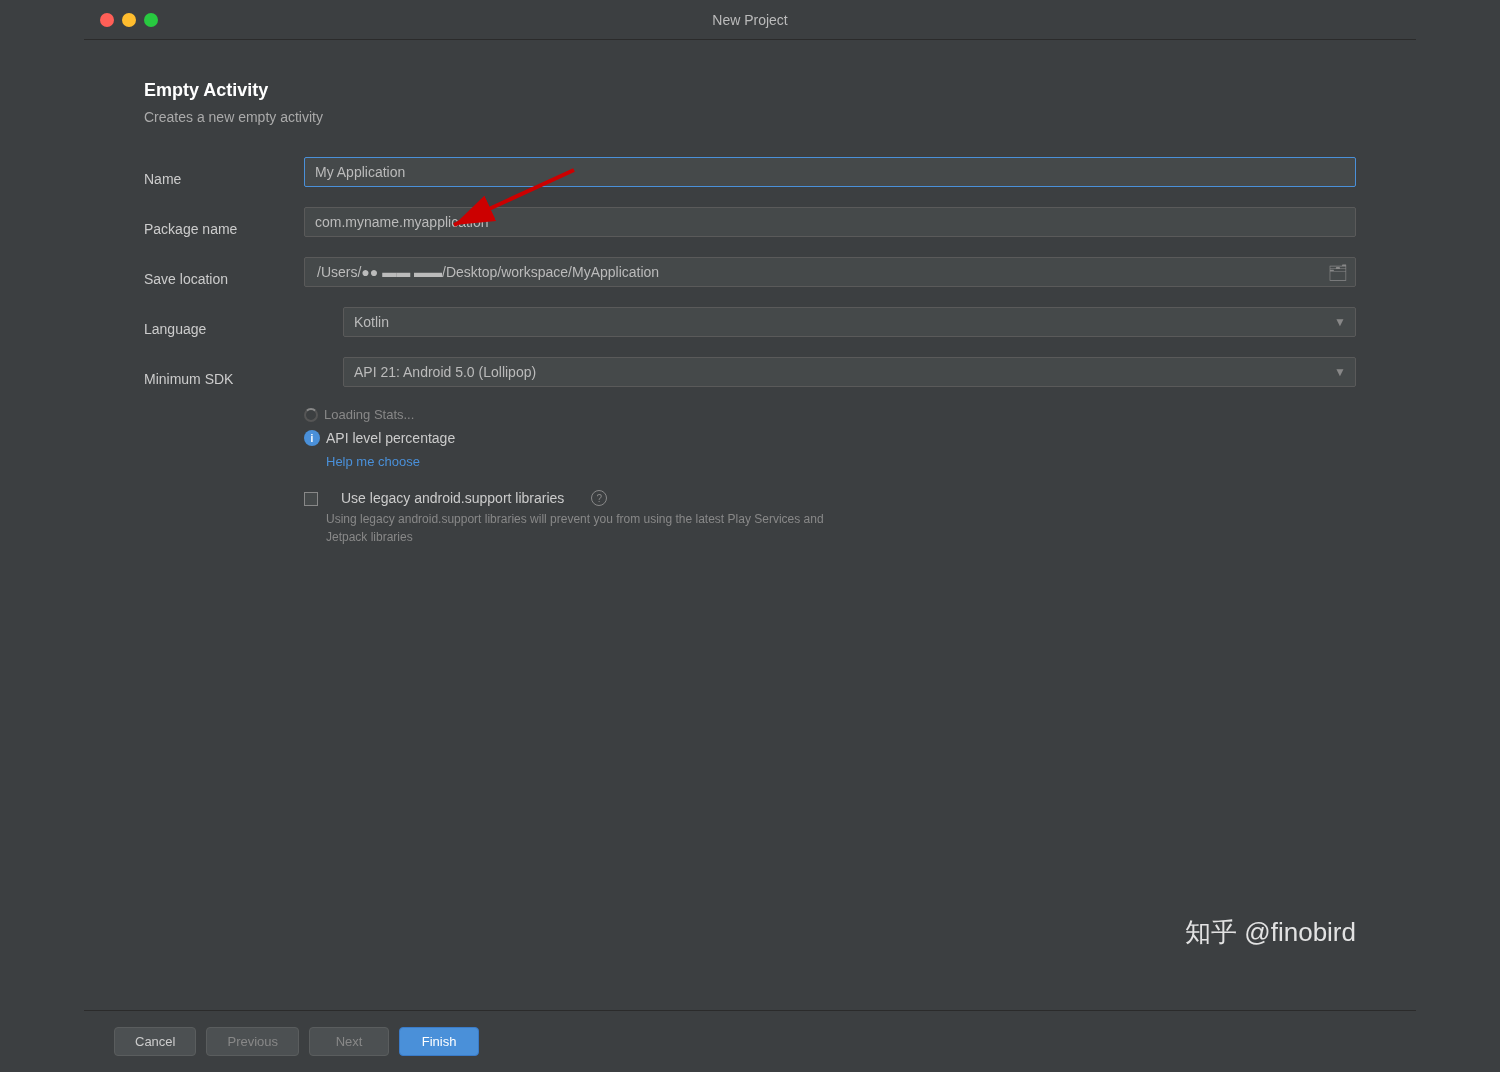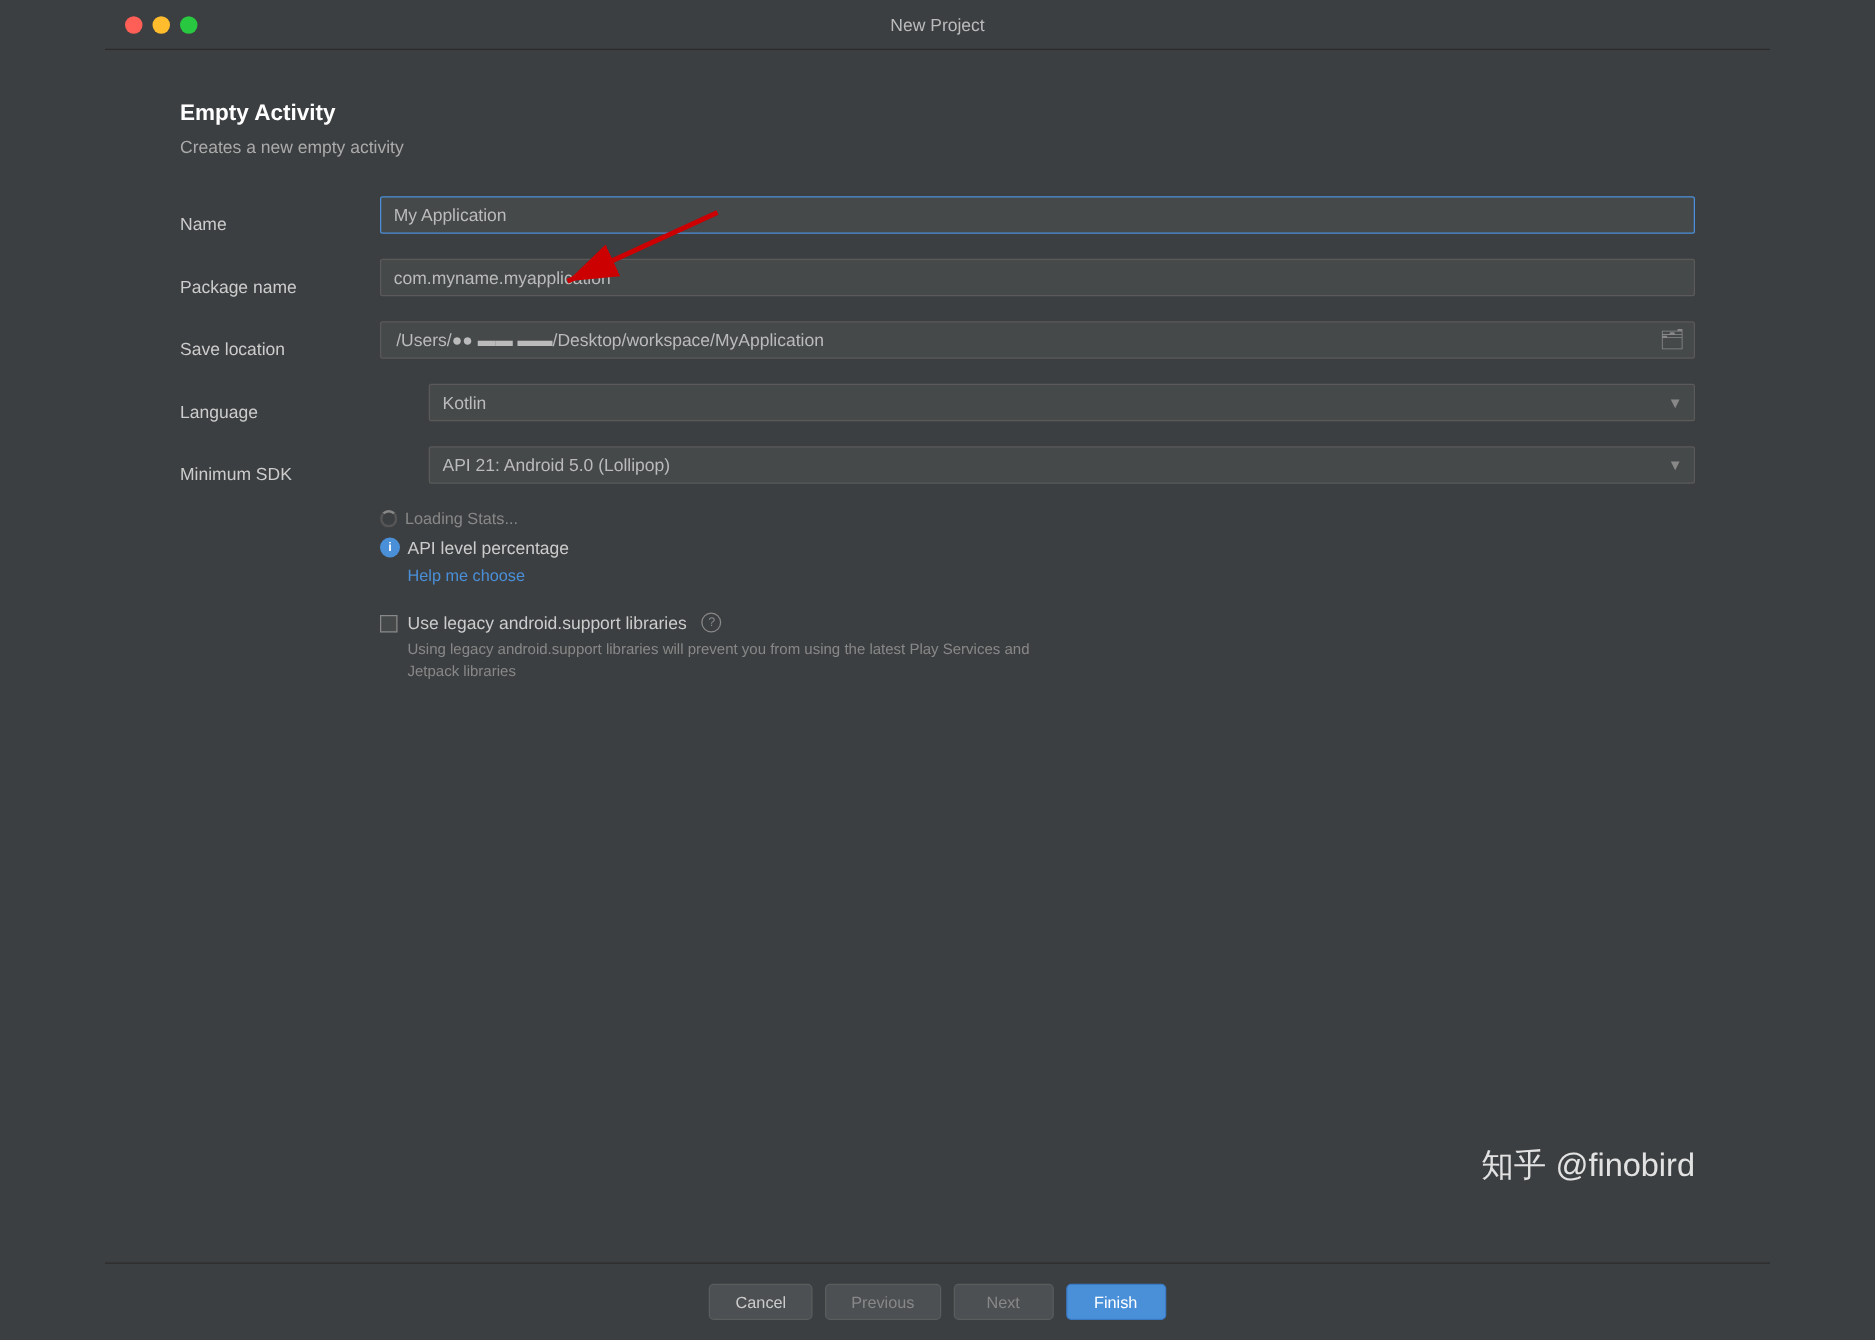--- a/index.html
+++ b/index.html
@@ -216,21 +216,21 @@
       color: #4a90d9;
       font-size: 13px;
       cursor: pointer;
       text-decoration: none;
       margin-left: 22px;
     }
 
     .checkbox-wrapper {
       display: flex;
       align-items: center;
-      gap: 8px;
+      gap: 23px;
     }
 
     .checkbox {
       width: 14px;
       height: 14px;
       border: 1px solid #888888;
       background: #45494a;
       flex-shrink: 0;
       cursor: pointer;
       margin-top: 1px;
@@ -259,21 +259,21 @@
       color: #888888;
       font-size: 12px;
       margin-top: 4px;
       margin-left: 22px;
       line-height: 1.5;
       max-width: 500px;
     }
 
     .footer {
       display: flex;
-      justify-content: center;
+      justify-content: flex-start;
       align-items: center;
       padding: 16px 30px;
       gap: 10px;
       border-top: 1px solid #2b2b2b;
     }
 
     .btn {
       padding: 6px 20px;
       font-size: 13px;
       border-radius: 4px;

